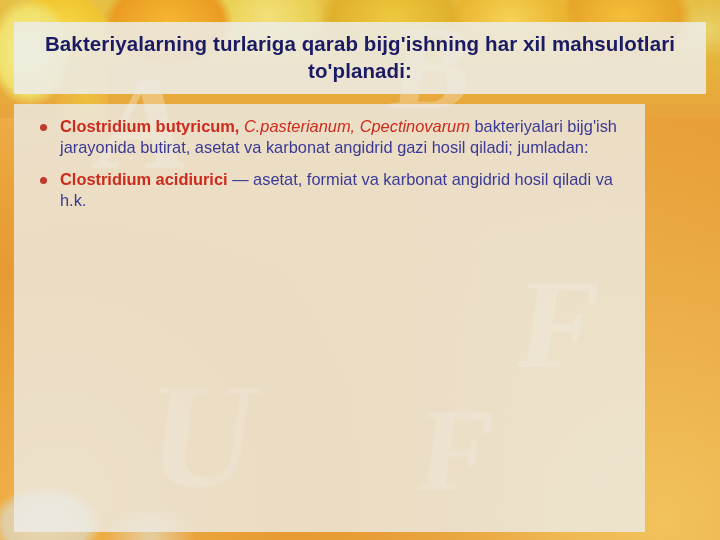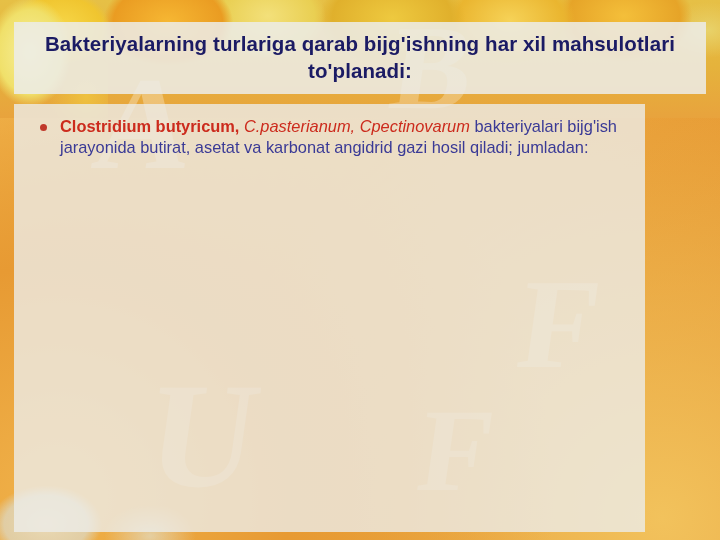--- a/index.html
+++ b/index.html
@@ -152,16 +152,17 @@
   <div class="wm wm-d">U</div>
   <div class="wm wm-e">F</div>
 
   <div class="title-box">
     <h1 class="title-text">Bakteriyalarning turlariga qarab bijg'ishning har xil mahsulotlari to'planadi:</h1>
   </div>
 
   <div class="body-box">
     <ul class="bullets" id="bullet-list">
         <li><span class="b-red">Clostridium butyricum,</span><span class="b-ital"> C.pasterianum, Cpectinovarum</span><span class="t-blue"> bakteriyalari bijg'ish jarayonida butirat, asetat va karbonat angidrid gazi hosil qiladi; jumladan:</span></li>
+        <li><span class="b-red">Clostridium acidiurici</span><span class="t-blue"> — asetat, formiat va karbonat angidrid hosil qiladi va h.k.</span></li>
       </ul>
   </div>
 
 </div>
 
 </body></html>

